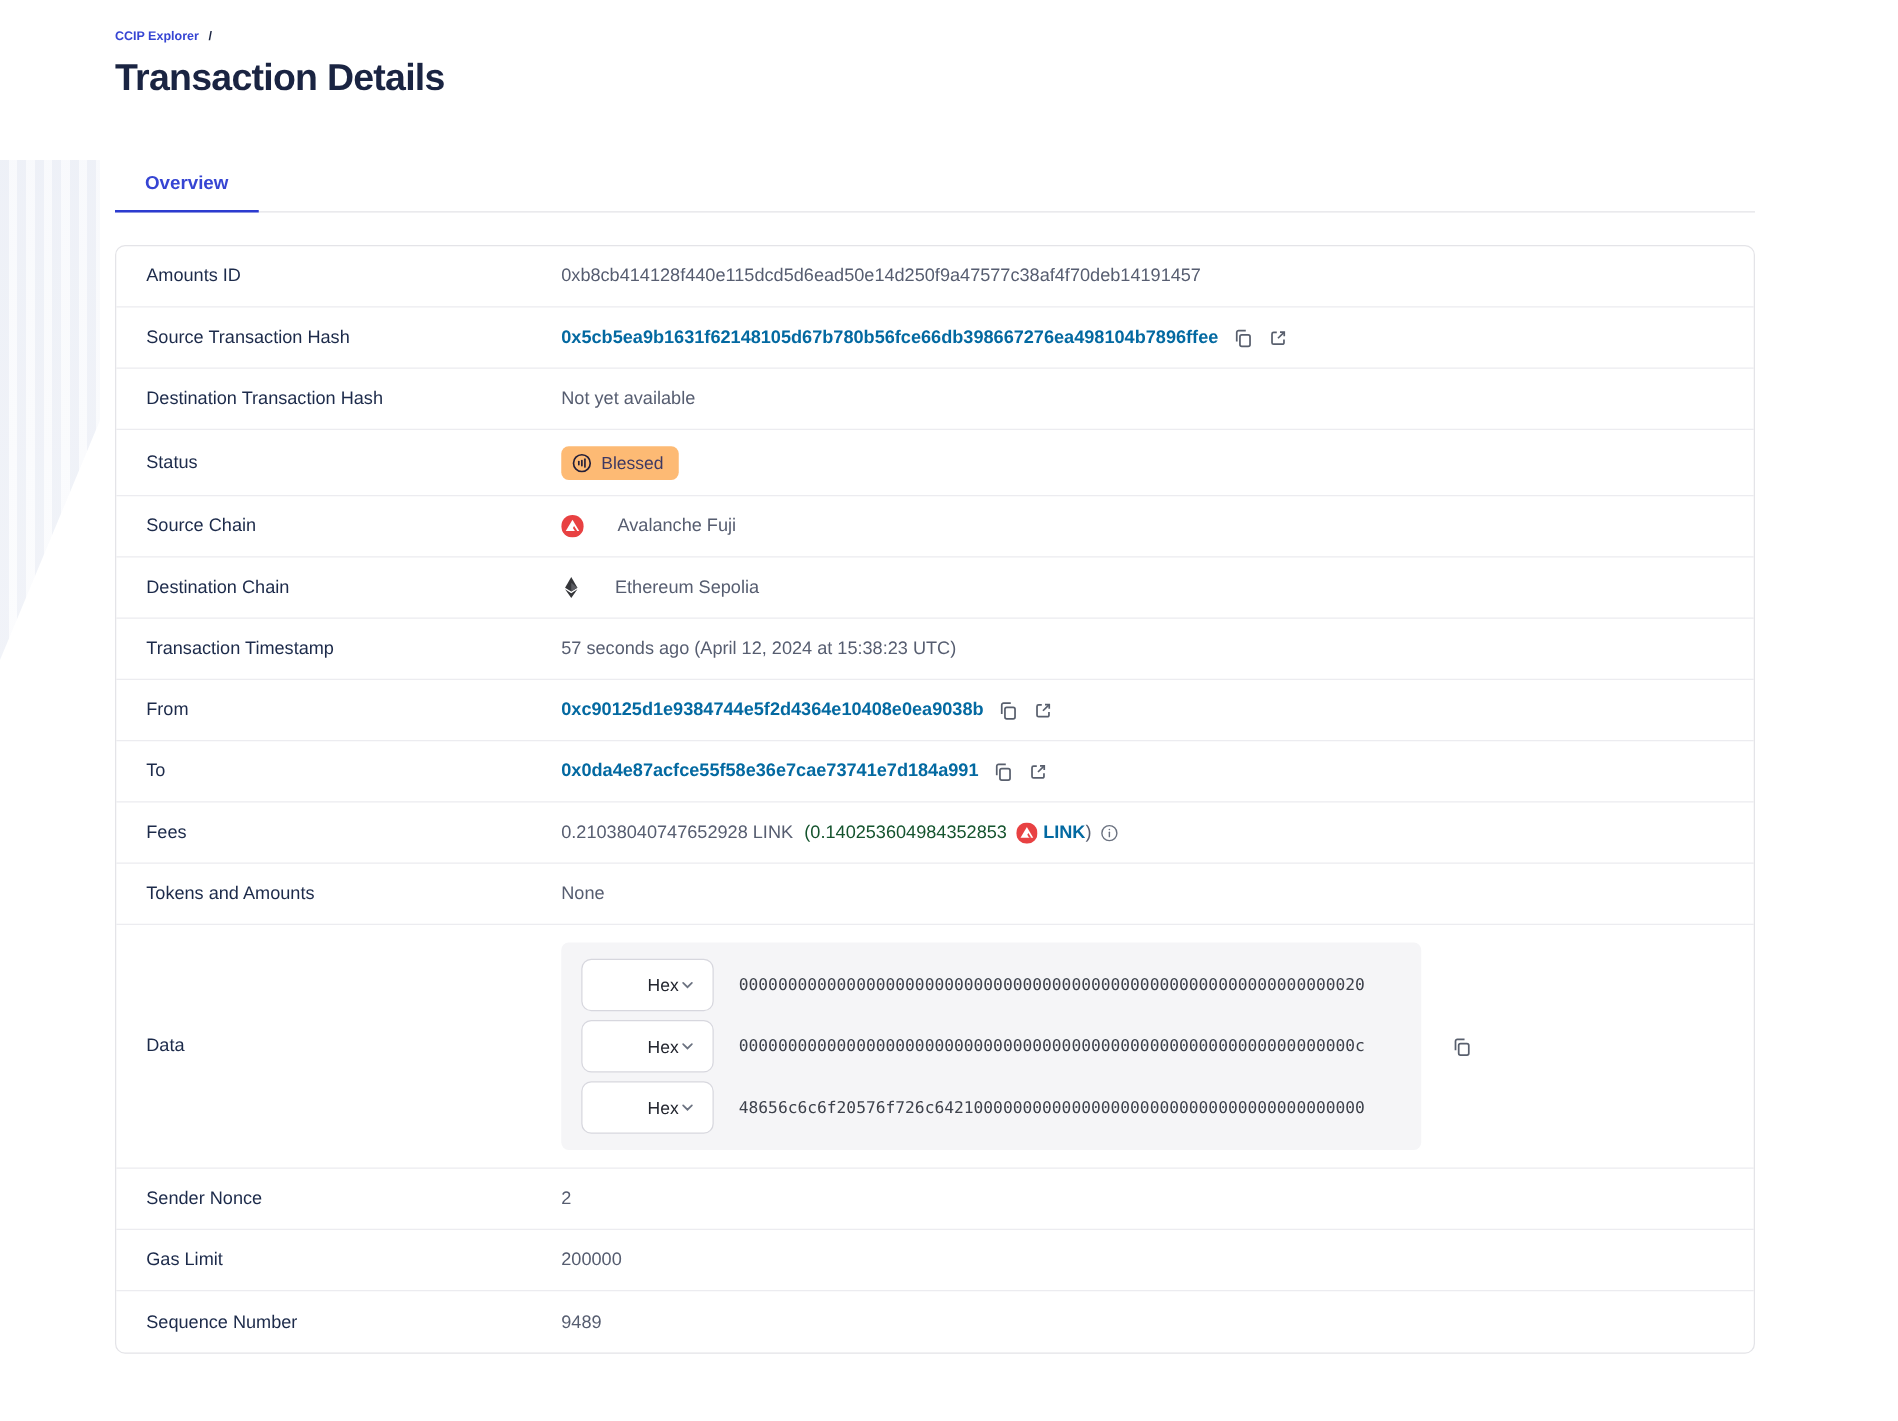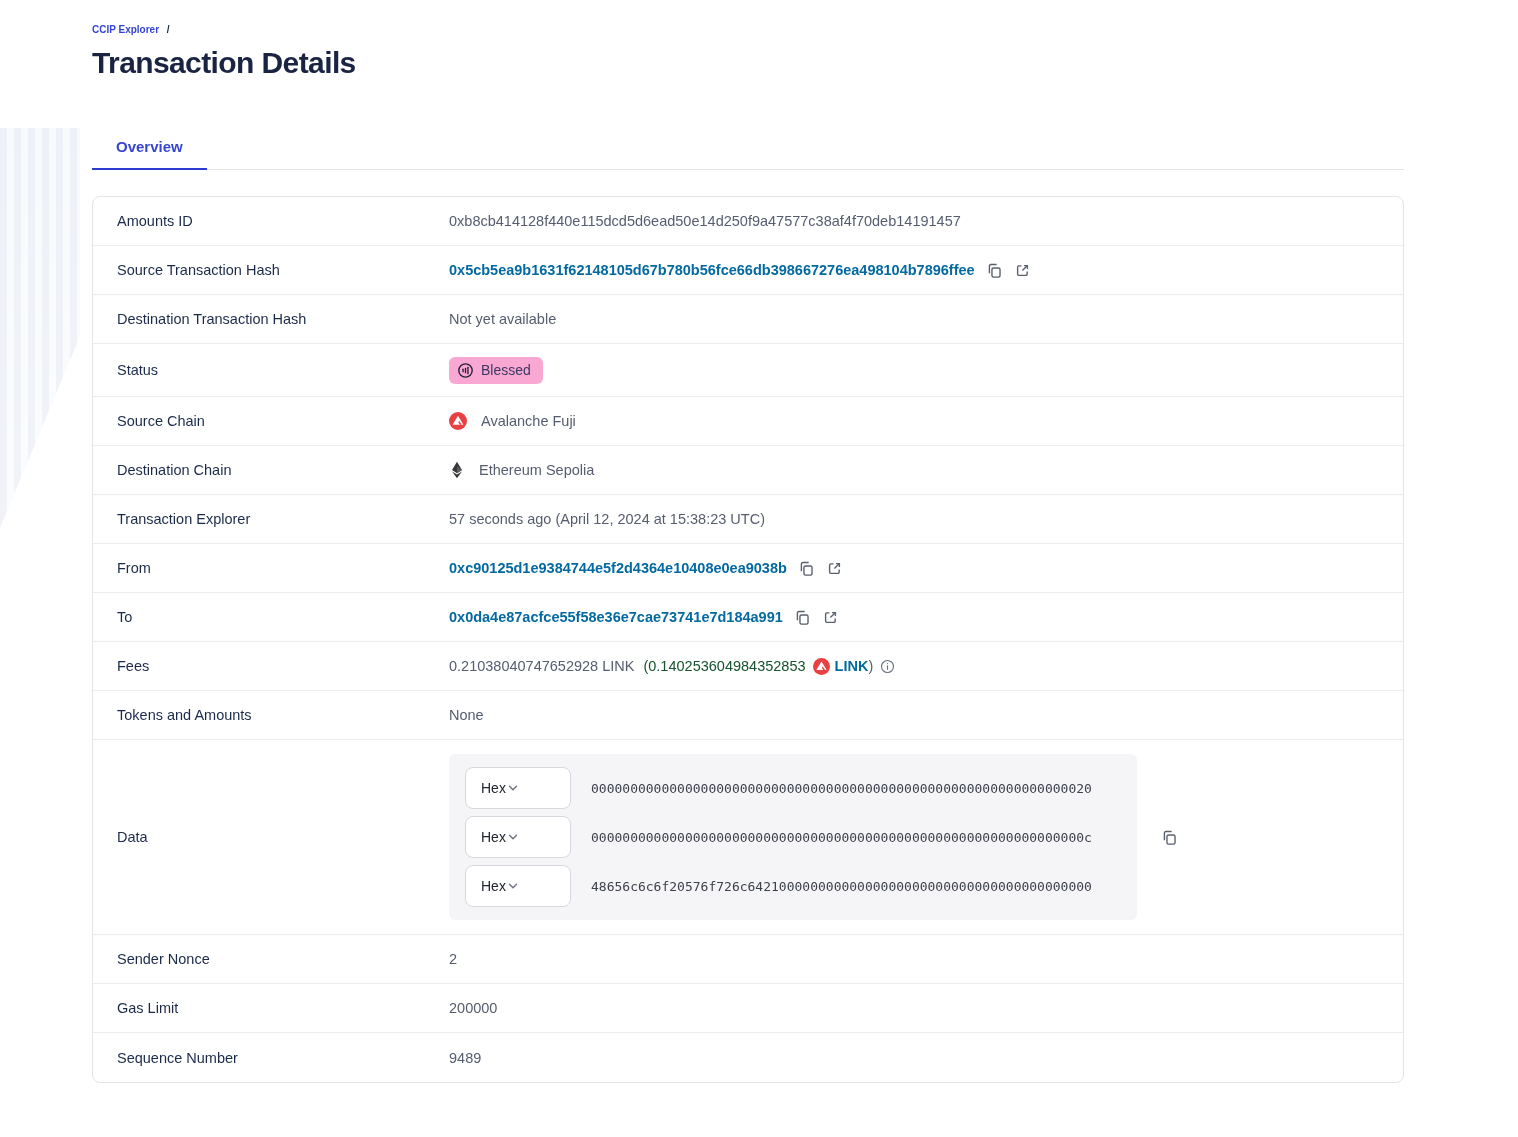--- a/index.html
+++ b/index.html
@@ -48,43 +48,43 @@
   .link { color: #0369a1; font-weight: 600; text-decoration: none; cursor: pointer; }
 
   .icon-btn {
     display: inline-flex; align-items: center; justify-content: center;
     margin-left: 11px; color: #585f6d; cursor: pointer; background: none; border: none; padding: 0;
   }
   .icon-btn svg { display: block; }
 
   .badge {
     display: inline-flex; align-items: center; gap: 7px;
-    background: #f9a8d4; color: #3d3862; border-radius: 6px;
+    background: #fdba74; color: #3d3862; border-radius: 6px;
     height: 27px; padding: 0 12px 0 8px; font-size: 14px; font-weight: 500;
   }
 
-  .chain { display: inline-flex; align-items: center; gap: 14px; }
+  .chain { display: inline-flex; align-items: center; gap: 27px; }
 
   .fees { display: inline-flex; align-items: center; }
   .fees .amt { color: #565d70; }
   .fees .paren { margin-left: 9px; color: #14532d; }
   .fees .avax { margin-left: 7px; display: inline-flex; }
   .fees .token { margin-left: 5px; }
   .fees .close { color: #565d70; }
   .fees .info { margin-left: 7px; color: #6b7280; display: inline-flex; cursor: pointer; }
 
   .data-panel {
     background: #f5f5f7; border-radius: 6px; padding: 13px 16px;
     width: 688px; display: flex; flex-direction: column; gap: 7px;
   }
   .data-line { display: flex; align-items: center; gap: 20px; }
   .select-box {
     background: #fff; border: 1px solid #d7d7de; border-radius: 8px;
     width: 106px; height: 42px; flex: 0 0 106px;
-    display: flex; align-items: center; justify-content: flex-start;
+    display: flex; align-items: center; justify-content: flex-end;
     padding: 0 13px 0 15px; font-size: 14px; color: #23262f; cursor: pointer;
   }
   .select-box .chev { color: #6b7280; display: inline-flex; }
   .hex {
     font-family: "DejaVu Sans Mono", monospace; font-size: 13px; color: #3d414b; white-space: nowrap;
   }
   .data-copy { margin-left: 24px; }
 </style>
 </head>
 <body>
@@ -179,21 +179,21 @@
                 <polygon points="7,12.1 11.4,9.3 7,15.4 2.6,9.3" fill="#35363a"></polygon>
                 <polygon points="7,4.6 11.4,8.1 7,10.9" fill="#5c5d63"></polygon>
               </svg>
           </span>
           <span>Ethereum Sepolia</span>
         </span>
       </div>
     </div>
 
     <div class="row">
-      <div class="row-label">Transaction Explorer</div>
+      <div class="row-label">Transaction Timestamp</div>
       <div class="row-value">57 seconds ago (April 12, 2024 at 15:38:23 UTC)</div>
     </div>
 
     <div class="row">
       <div class="row-label">From</div>
       <div class="row-value">
         <a class="link">0xc90125d1e9384744e5f2d4364e10408e0ea9038b</a>
         <span class="icon-btn">
           <svg width="17" height="17" viewBox="0 0 16 16" fill="none" stroke="currentColor" stroke-width="1.3">
               <rect x="5.6" y="5.6" width="7.6" height="8.6" rx="1.4"></rect>

